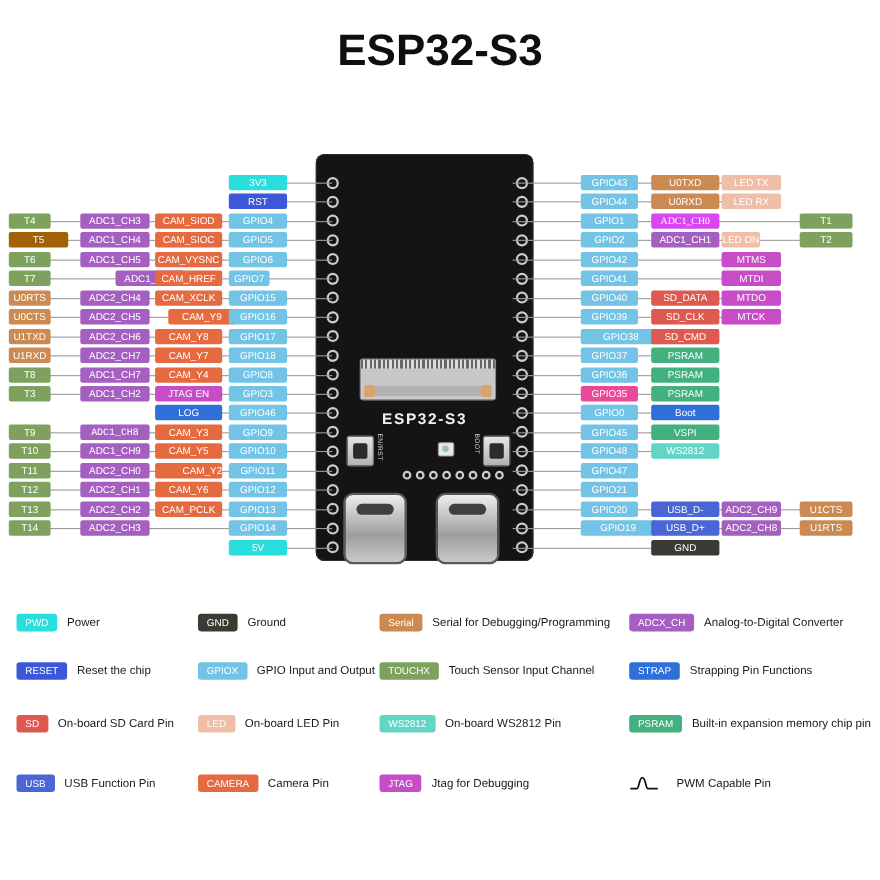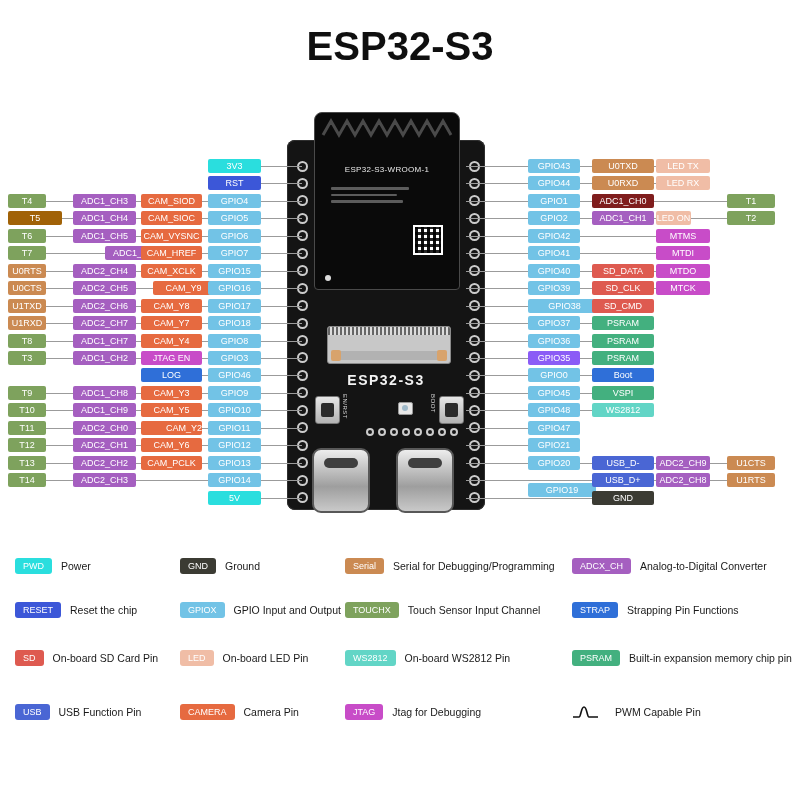--- a/index.html
+++ b/index.html
@@ -61,33 +61,20 @@
   .pwm{width:34px;height:16px}
 </style>
 </head>
 <body>
 
 <div class="canvas">
 
   <div class="title">ESP32-S3</div>
 
   <div class="board">
-    <div class="module">
-      <svg class="antenna" width="136" height="24" viewBox="0 0 136 24">
-        <polyline points="4,19 12,5 20,19 28,5 36,19 44,5 52,19 60,5 68,19 76,5 84,19 92,5 100,19 108,5 116,19 124,5 132,19" fill="none" stroke="#4a4a4a" stroke-width="3"></polyline>
-      </svg>
-      <div class="module-label">ESP32-S3-WROOM-1</div>
-      <div class="cert">
-          <i></i>
-          <i></i>
-          <i></i>
-        </div>
-      <div class="qr"></div>
-      <div class="module-dot"></div>
-    </div>
 
     <div class="fpc">
       <div class="fpc-pins"></div>
       <div class="fpc-latch"></div>
     </div>
 
     <div class="board-label">ESP32-S3</div>
 
     <div class="btn btn-l"></div>
     <div class="btn-label btn-label-l">EN/RST</div>
@@ -181,21 +168,21 @@
         <span class="pin-badge" style="left: 8px; width: 38px; background: rgb(126, 162, 93);">T6</span>
         <span class="pin-badge" style="left: 73px; width: 63px; background: rgb(165, 95, 192);">ADC1_CH5</span>
         <span class="pin-badge" style="left: 141px; width: 61px; background: rgb(230, 106, 64);">CAM_VYSNC</span>
         <span class="pin-badge" style="left: 208px; width: 53px; background: rgb(114, 195, 230);">GPIO6</span>
       </div>
       <div class="pin-row" style="top: 246.25px;">
         <i class="wire" style="left: 14px; width: 288px;"></i>
         <span class="pin-badge" style="left: 8px; width: 38px; background: rgb(126, 162, 93);">T7</span>
         <span class="pin-badge" style="left: 73px; width: 63px; background: rgb(165, 95, 192); margin-left: 32px;">ADC1_CH6</span>
         <span class="pin-badge" style="left: 141px; width: 61px; background: rgb(230, 106, 64);">CAM_HREF</span>
-        <span class="pin-badge" style="left: 208px; width: 53px; background: rgb(114, 195, 230);">GPIO7</span>
+        <span class="pin-badge" style="left: 208px; width: 37px; background: rgb(114, 195, 230);">GPIO7</span>
       </div>
       <div class="pin-row" style="top: 263.7px;">
         <i class="wire" style="left: 14px; width: 288px;"></i>
         <span class="pin-badge" style="left: 8px; width: 38px; background: rgb(203, 138, 82);">U0RTS</span>
         <span class="pin-badge" style="left: 73px; width: 63px; background: rgb(165, 95, 192);">ADC2_CH4</span>
         <span class="pin-badge" style="left: 141px; width: 61px; background: rgb(230, 106, 64);">CAM_XCLK</span>
         <span class="pin-badge" style="left: 208px; width: 53px; background: rgb(114, 195, 230);">GPIO15</span>
       </div>
       <div class="pin-row" style="top: 281.15px;">
         <i class="wire" style="left: 14px; width: 288px;"></i>
@@ -233,21 +220,21 @@
         <span class="pin-badge" style="left: 208px; width: 53px; background: rgb(114, 195, 230);">GPIO3</span>
       </div>
       <div class="pin-row" style="top: 368.4px;">
         <i class="wire" style="left: 147px; width: 155px;"></i>
         <span class="pin-badge" style="left: 141px; width: 61px; background: rgb(47, 111, 216);">LOG</span>
         <span class="pin-badge" style="left: 208px; width: 53px; background: rgb(114, 195, 230);">GPIO46</span>
       </div>
       <div class="pin-row" style="top: 385.85px;">
         <i class="wire" style="left: 14px; width: 288px;"></i>
         <span class="pin-badge" style="left: 8px; width: 38px; background: rgb(126, 162, 93);">T9</span>
-        <span class="pin-badge" style="left: 73px; width: 63px; background: rgb(165, 95, 192);">ADC1_CH8</span>
+        <span class="pin-badge" style="left: 73px; width: 63px; background: rgb(165, 95, 192); font-family: Liberation Mono, monospace;">ADC1_CH8</span>
         <span class="pin-badge" style="left: 141px; width: 61px; background: rgb(230, 106, 64);">CAM_Y3</span>
         <span class="pin-badge" style="left: 208px; width: 53px; background: rgb(114, 195, 230);">GPIO9</span>
       </div>
       <div class="pin-row" style="top: 403.3px;">
         <i class="wire" style="left: 14px; width: 288px;"></i>
         <span class="pin-badge" style="left: 8px; width: 38px; background: rgb(126, 162, 93);">T10</span>
         <span class="pin-badge" style="left: 73px; width: 63px; background: rgb(165, 95, 192);">ADC1_CH9</span>
         <span class="pin-badge" style="left: 141px; width: 61px; background: rgb(230, 106, 64);">CAM_Y5</span>
         <span class="pin-badge" style="left: 208px; width: 53px; background: rgb(114, 195, 230);">GPIO10</span>
       </div>
@@ -292,21 +279,21 @@
       </div>
       <div class="pin-row" style="top: 176.45px;">
         <i class="wire" style="left: 466px; width: 196px;"></i>
         <span class="pin-badge" style="left: 528px; width: 52px; background: rgb(114, 195, 230);">GPIO44</span>
         <span class="pin-badge" style="left: 592px; width: 62px; background: rgb(203, 138, 82);">U0RXD</span>
         <span class="pin-badge" style="left: 656px; width: 54px; background: rgb(240, 189, 166);">LED RX</span>
       </div>
       <div class="pin-row" style="top: 193.9px;">
         <i class="wire" style="left: 466px; width: 267px;"></i>
         <span class="pin-badge" style="left: 528px; width: 52px; background: rgb(114, 195, 230);">GPIO1</span>
-        <span class="pin-badge" style="left: 592px; width: 62px; background: #7f1d1d;">ADC1_CH0</span>
+        <span class="pin-badge" style="left: 592px; width: 62px; background: #d946ef; font-family: Liberation Serif, serif;">ADC1_CH0</span>
         <span class="pin-badge" style="left: 727px; width: 48px; background: rgb(126, 162, 93);">T1</span>
       </div>
       <div class="pin-row" style="top: 211.35px;">
         <i class="wire" style="left: 466px; width: 267px;"></i>
         <span class="pin-badge" style="left: 528px; width: 52px; background: rgb(114, 195, 230);">GPIO2</span>
         <span class="pin-badge" style="left: 592px; width: 62px; background: rgb(165, 95, 192);">ADC1_CH1</span>
         <span class="pin-badge" style="left: 656px; width: 35px; background: rgb(240, 189, 166);">LED ON</span>
         <span class="pin-badge" style="left: 727px; width: 48px; background: rgb(126, 162, 93);">T2</span>
       </div>
       <div class="pin-row" style="top: 228.8px;">
@@ -341,21 +328,21 @@
         <span class="pin-badge" style="left: 528px; width: 52px; background: rgb(114, 195, 230);">GPIO37</span>
         <span class="pin-badge" style="left: 592px; width: 62px; background: rgb(67, 176, 127);">PSRAM</span>
       </div>
       <div class="pin-row" style="top: 333.5px;">
         <i class="wire" style="left: 466px; width: 132px;"></i>
         <span class="pin-badge" style="left: 528px; width: 52px; background: rgb(114, 195, 230);">GPIO36</span>
         <span class="pin-badge" style="left: 592px; width: 62px; background: rgb(67, 176, 127);">PSRAM</span>
       </div>
       <div class="pin-row" style="top: 350.95px;">
         <i class="wire" style="left: 466px; width: 132px;"></i>
-        <span class="pin-badge" style="left: 528px; width: 52px; background: #8b5cf6;">GPIO35</span>
+        <span class="pin-badge" style="left: 528px; width: 52px; background: #ec4899;">GPIO35</span>
         <span class="pin-badge" style="left: 592px; width: 62px; background: rgb(67, 176, 127);">PSRAM</span>
       </div>
       <div class="pin-row" style="top: 368.4px;">
         <i class="wire" style="left: 466px; width: 132px;"></i>
         <span class="pin-badge" style="left: 528px; width: 52px; background: rgb(114, 195, 230);">GPIO0</span>
         <span class="pin-badge" style="left: 592px; width: 62px; background: rgb(47, 111, 216);">Boot</span>
       </div>
       <div class="pin-row" style="top: 385.85px;">
         <i class="wire" style="left: 466px; width: 132px;"></i>
         <span class="pin-badge" style="left: 528px; width: 52px; background: rgb(114, 195, 230);">GPIO45</span>
@@ -376,21 +363,21 @@
       </div>
       <div class="pin-row" style="top: 455.65px;">
         <i class="wire" style="left: 466px; width: 267px;"></i>
         <span class="pin-badge" style="left: 528px; width: 52px; background: rgb(114, 195, 230);">GPIO20</span>
         <span class="pin-badge" style="left: 592px; width: 62px; background: rgb(74, 102, 212);">USB_D-</span>
         <span class="pin-badge" style="left: 656px; width: 54px; background: rgb(165, 95, 192);">ADC2_CH9</span>
         <span class="pin-badge" style="left: 727px; width: 48px; background: rgb(203, 138, 82);">U1CTS</span>
       </div>
       <div class="pin-row" style="top: 473.1px;">
         <i class="wire" style="left: 466px; width: 267px;"></i>
-        <span class="pin-badge" style="left: 528px; width: 68px; background: rgb(114, 195, 230); margin-top: 10px;">GPIO19</span>
+        <span class="pin-badge" style="left: 528px; width: 68px; background: rgb(114, 195, 230);">GPIO19</span>
         <span class="pin-badge" style="left: 592px; width: 62px; background: rgb(74, 102, 212);">USB_D+</span>
         <span class="pin-badge" style="left: 656px; width: 54px; background: rgb(165, 95, 192);">ADC2_CH8</span>
         <span class="pin-badge" style="left: 727px; width: 48px; background: rgb(203, 138, 82);">U1RTS</span>
       </div>
       <div class="pin-row" style="top: 490.55px;">
         <i class="wire" style="left: 466px; width: 132px;"></i>
         <span class="pin-badge" style="left: 592px; width: 62px; background: rgb(59, 59, 51);">GND</span>
       </div>
     </div>
   <div id="legend">

